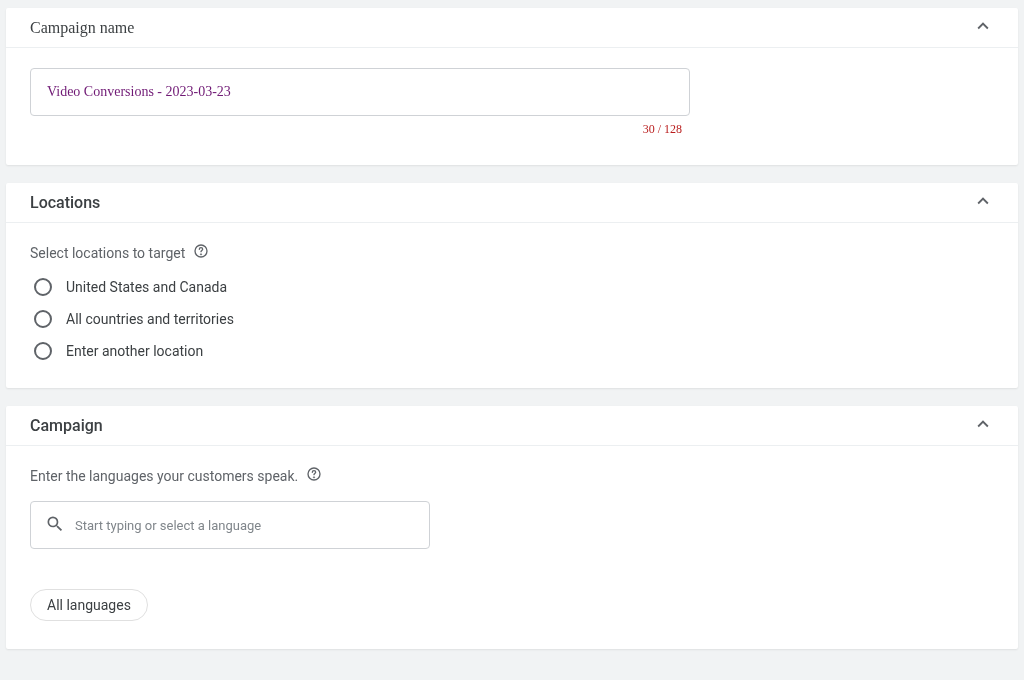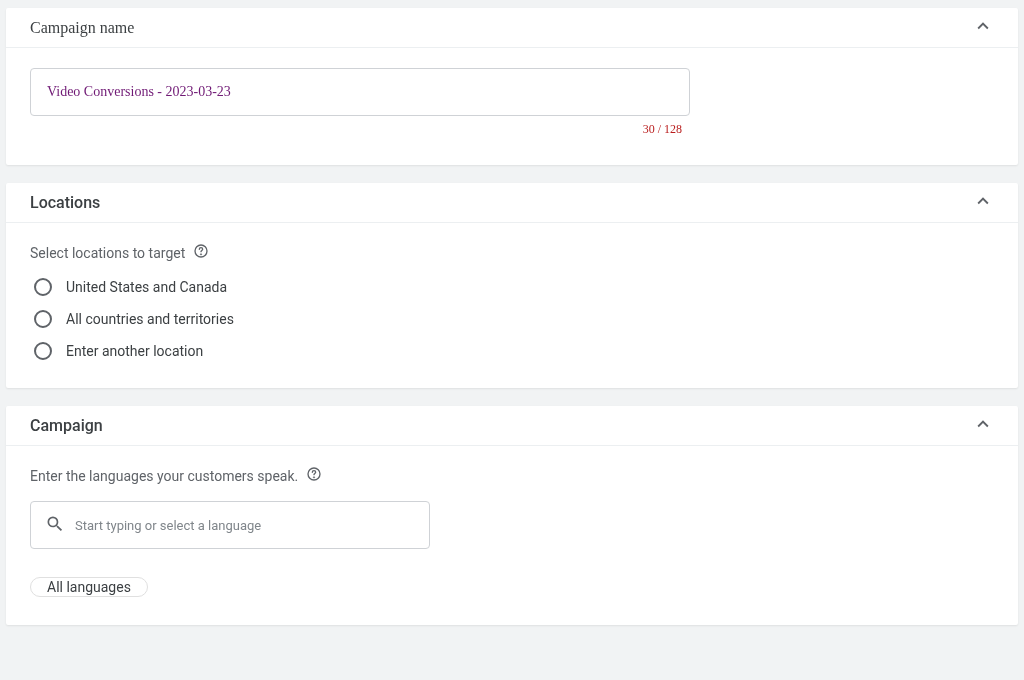--- a/index.html
+++ b/index.html
@@ -100,27 +100,27 @@
   .lang-search svg { width: 20px; height: 20px; fill: #5f6368; }
   .lang-search input {
     border: none; outline: none; flex: 1;
     font-size: 13px; color: #3c4043; font-family: inherit;
   }
   .lang-search input::placeholder { color: #80868b; }
 
   .chip {
     display: inline-flex;
     align-items: center;
-    height: 20px;
+    height: 32px;
     padding: 0 16px;
     border: 1px solid #e0e0e0;
     border-radius: 16px;
     font-size: 14px;
     color: #3c4043;
-    margin-top: 28px;
+    margin-top: 40px;
     cursor: pointer;
     background: #fff;
   }
 </style>
 </head>
 <body>
 
 <div class="card first">
   <div class="card-header">
     <div class="card-title">Campaign name</div>

